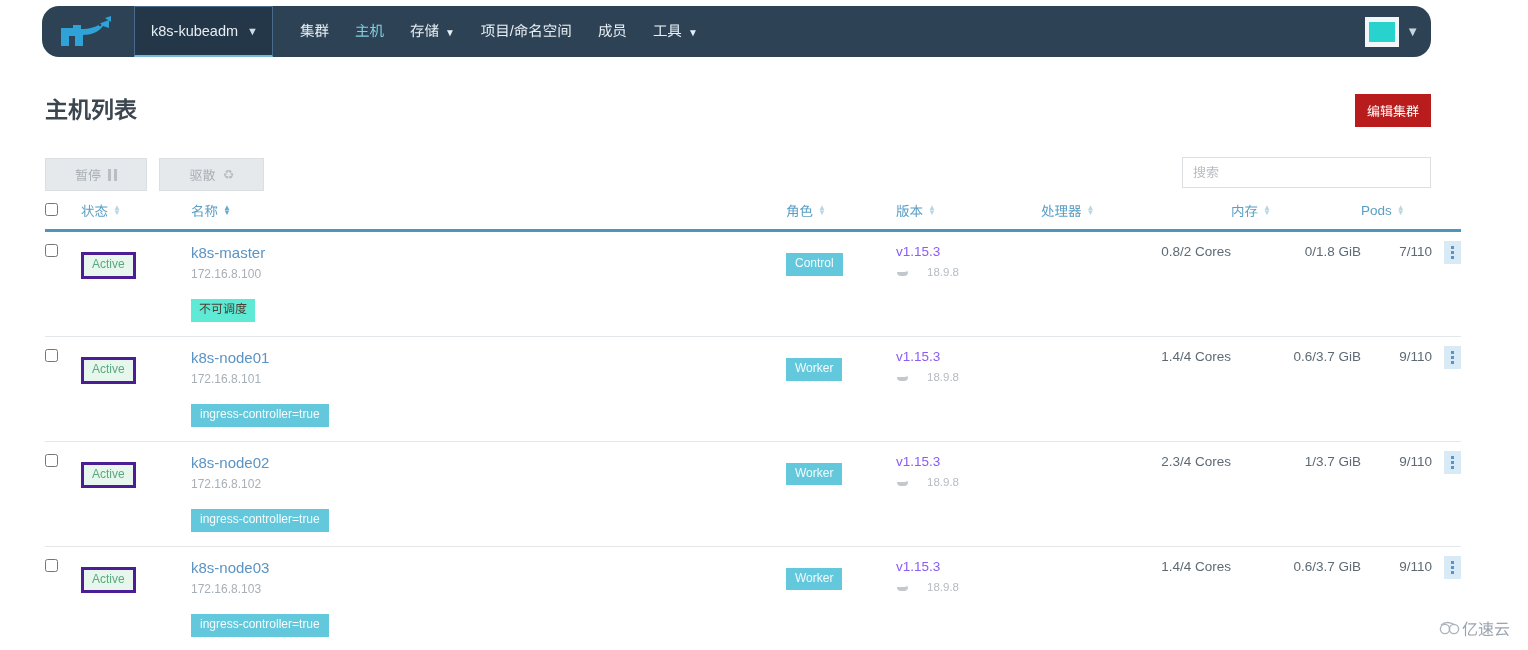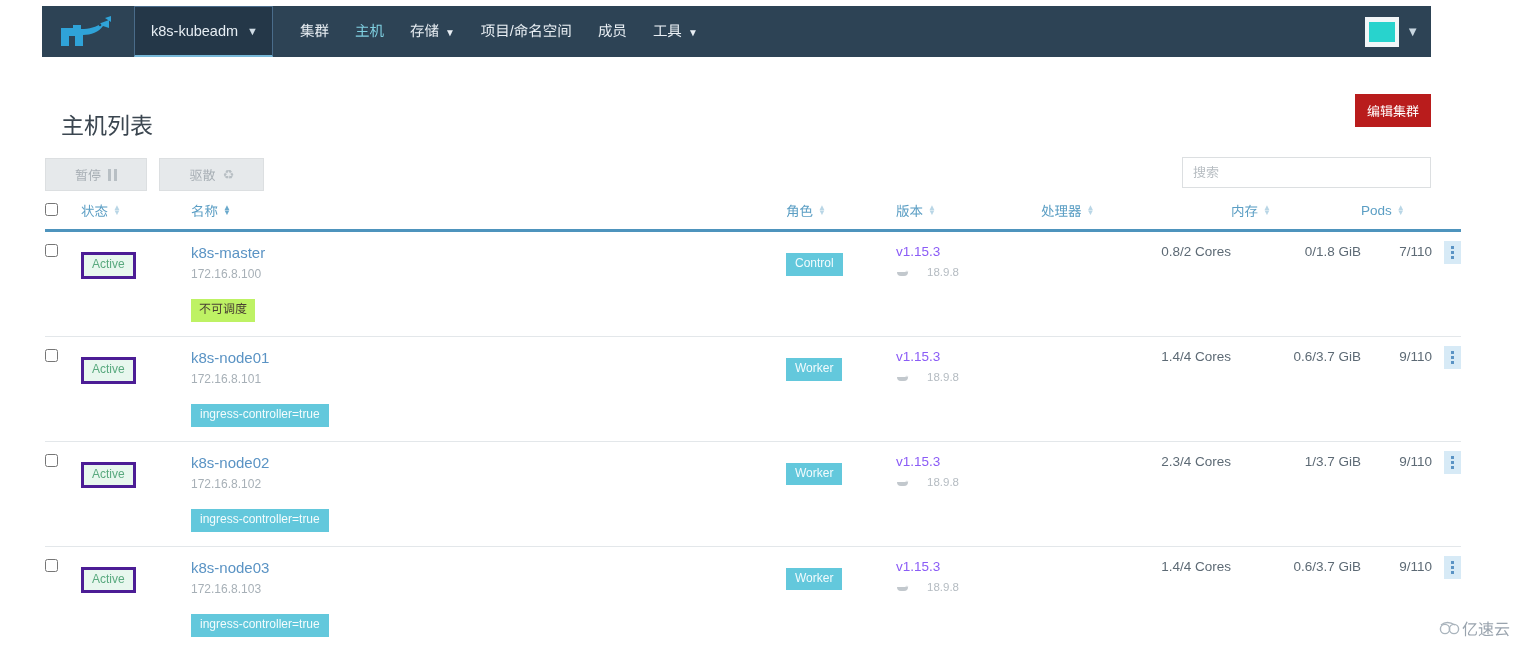--- a/index.html
+++ b/index.html
@@ -18,20 +18,21 @@
   }
 
   
   .navbar {
     position: absolute;
     left: 42px; top: 6px;
     width: 1389px; height: 51px;
     background: #2d4355;
     display: flex;
     align-items: stretch;
+    border-radius: 17px;
   }
   .brand {
     width: 92px;
     display: flex; align-items: center; justify-content: center;
     flex: 0 0 auto;
   }
   .brand svg { display: block; }
 
   .cluster-picker {
     background: #243748;
@@ -82,22 +83,22 @@
 
   
   .title-row {
     position: absolute;
     left: 45px; top: 90px;
     width: 1386px; height: 44px;
   }
   .page-title {
     font-size: 23px;
     color: #3b4650;
-    font-weight: normal;
-    margin: 16px;
+    font-weight: bold;
+    margin: 0;
     line-height: 40px;
   }
   .edit-cluster-btn {
     position: absolute;
     right: 0; top: 4px;
     background: #b91c1c;
     color: #ffffff;
     font-size: 13px;
     border: none;
     padding: 7px 12px;
@@ -214,21 +215,21 @@
     color: #59a97e;
     margin-top: 8px;
   }
   .badge-role {
     background: #63c8dc;
     color: #f2fbfd;
     padding: 3px 9px 4px 9px;
     margin-top: 9px;
   }
   .badge-warn {
-    background: #bef264;
+    background: #5eead4;
     color: #4a4033;
     padding: 3px 8px 4px 8px;
   }
   .badge-label {
     background: #63c8dc;
     color: #f4fcfd;
     padding: 3px 9px 4px 9px;
   }
 
   .host-name {

